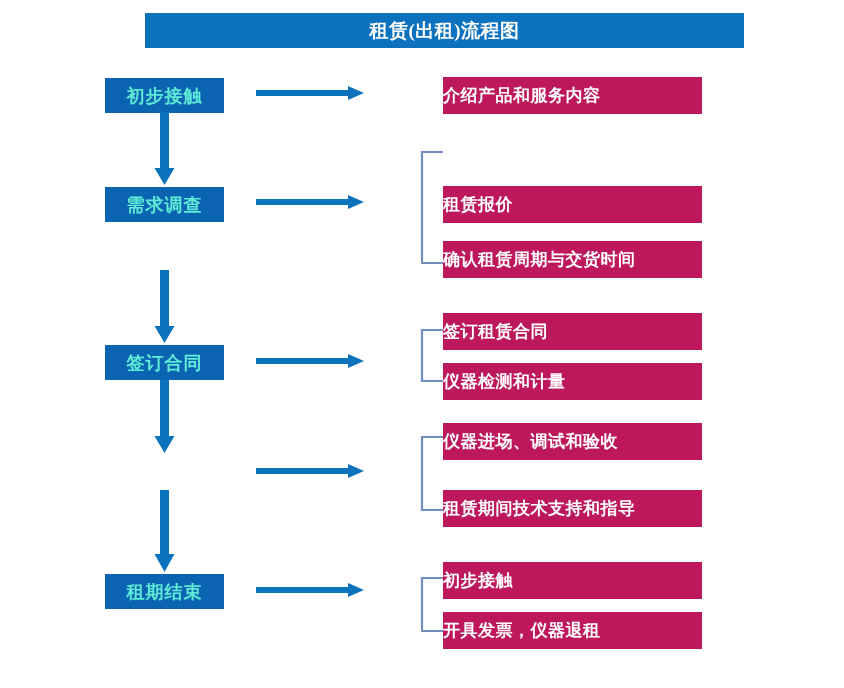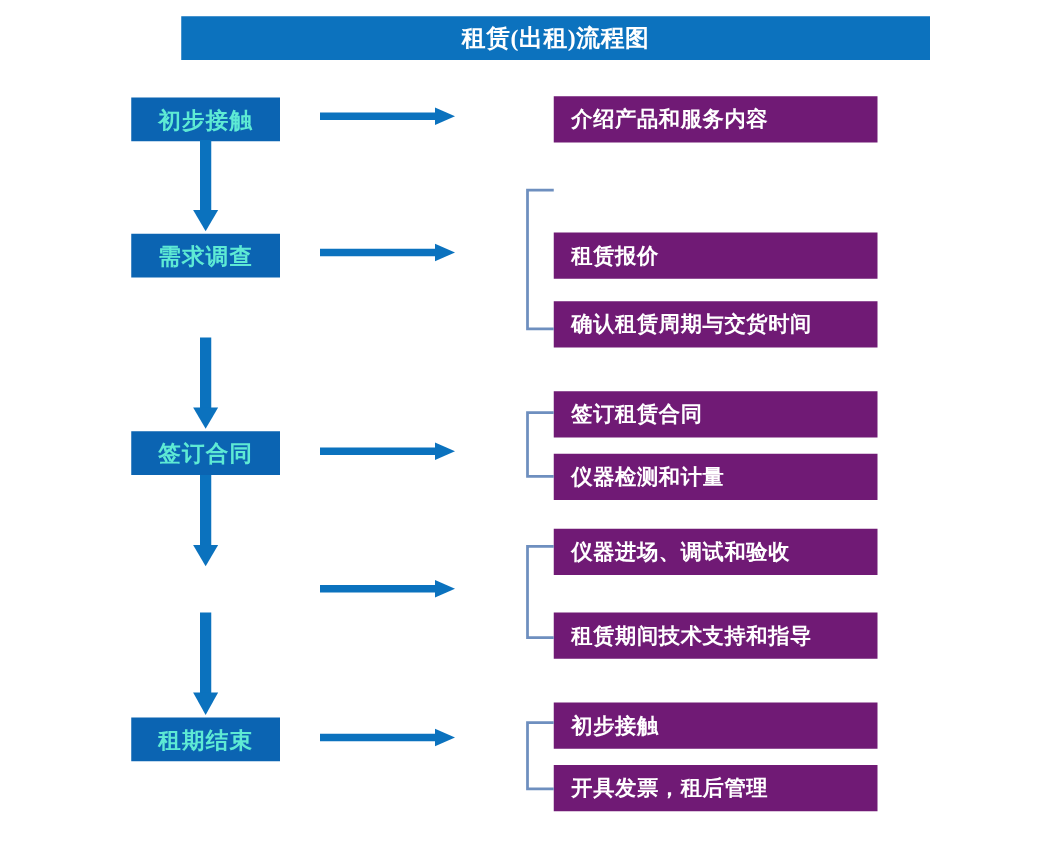--- a/index.html
+++ b/index.html
@@ -45,30 +45,30 @@
     display: flex;
     align-items: center;
     justify-content: center;
     left: 105px;
     width: 119px;
     height: 35px;
     letter-spacing: 1px;
   }
   .detail-box {
     position: absolute;
-    background: #701a75;
+    background: #be185d;
     color: #ffffff;
     font-size: 17px;
     font-weight: bold;
     display: flex;
     align-items: center;
     left: 443px;
     width: 259px;
     height: 37px;
-    padding-left: 14px;
+    padding-left: 0;
     box-sizing: border-box;
     letter-spacing: 0.5px;
   }
   .v-arrow, .h-arrow, .bracket {
     position: absolute;
     overflow: visible;
   }
   svg { display: block; }
 </style>
 </head>
@@ -84,21 +84,21 @@
   <div class="stage-box" style="top:574px">租期结束</div>
 
   <div class="detail-box" style="top:77px">介绍产品和服务内容</div>
   <div class="detail-box" style="top:186px">租赁报价</div>
   <div class="detail-box" style="top:241px">确认租赁周期与交货时间</div>
   <div class="detail-box" style="top:313px">签订租赁合同</div>
   <div class="detail-box" style="top:363px">仪器检测和计量</div>
   <div class="detail-box" style="top:423px">仪器进场、调试和验收</div>
   <div class="detail-box" style="top:490px">租赁期间技术支持和指导</div>
   <div class="detail-box" style="top:562px">初步接触</div>
-  <div class="detail-box" style="top:612px">开具发票，租后管理</div>
+  <div class="detail-box" style="top:612px">开具发票，仪器退租</div>
 
   <svg class="v-arrow" style="left:150px; top:112px;" width="30" height="76">
     <rect x="10" y="0" width="9" height="58" fill="#0B72BE"></rect>
     <polygon points="4.5,56 24.5,56 14.5,73" fill="#0B72BE"></polygon>
   </svg>
   <svg class="v-arrow" style="left:150px; top:270px;" width="30" height="76">
     <rect x="10" y="0" width="9" height="58" fill="#0B72BE"></rect>
     <polygon points="4.5,56 24.5,56 14.5,73" fill="#0B72BE"></polygon>
   </svg>
   <svg class="v-arrow" style="left:150px; top:380px;" width="30" height="76">

